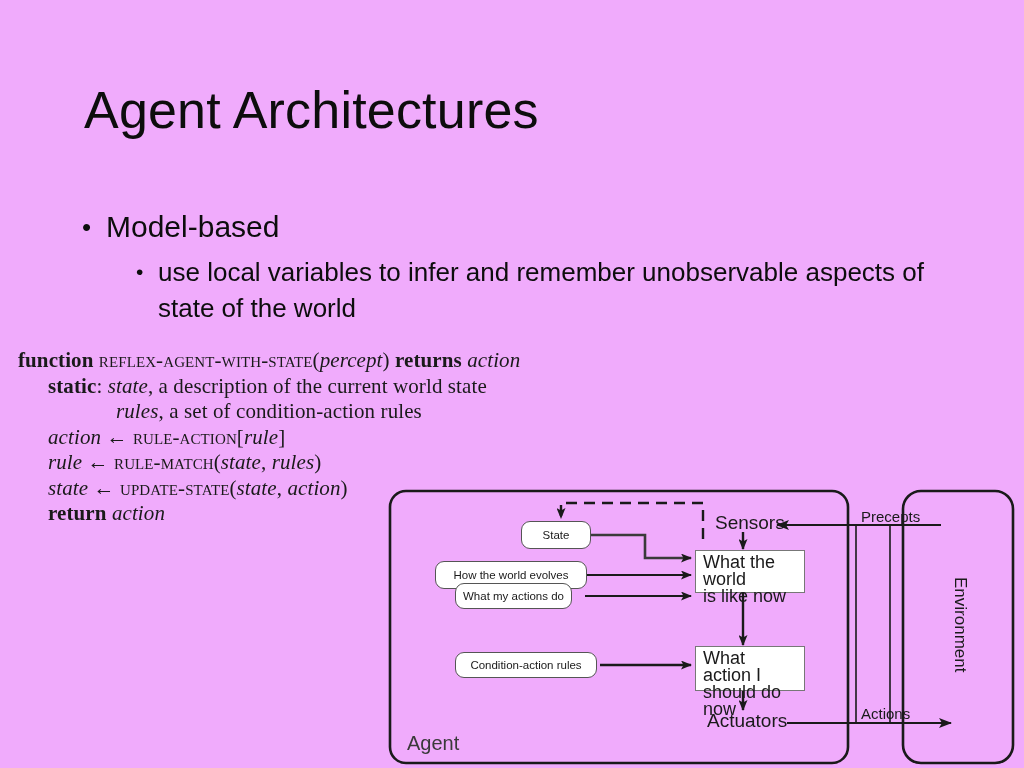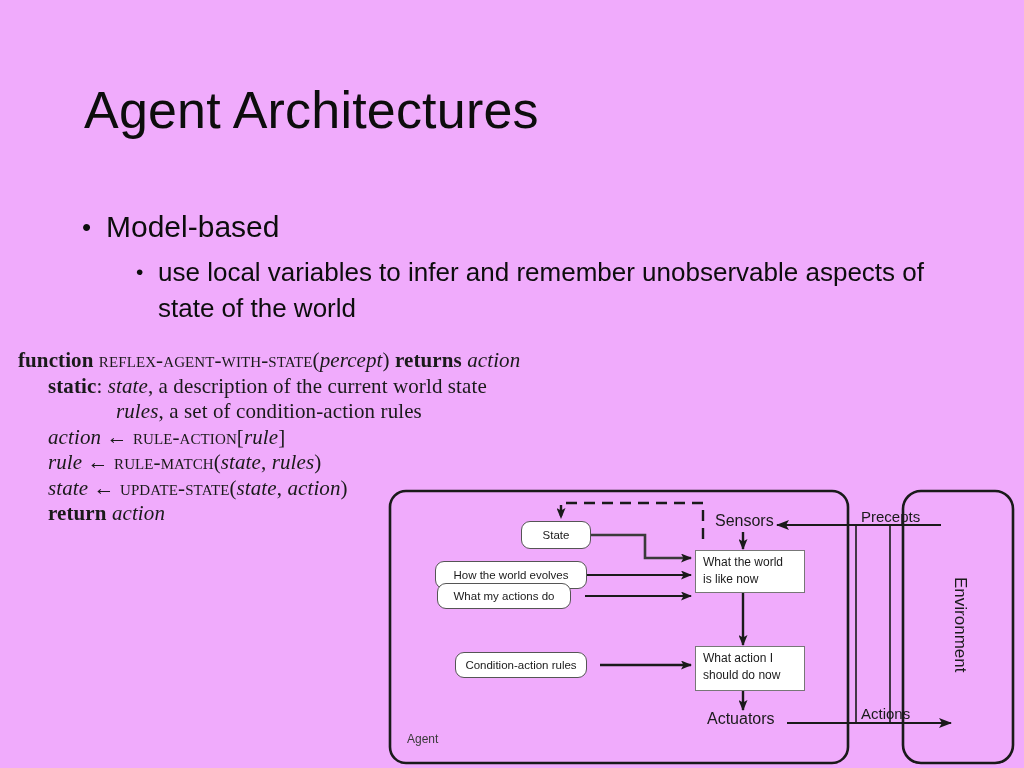--- a/index.html
+++ b/index.html
@@ -125,42 +125,42 @@
     font-size: 11.5px;
     color: #1a1a1a;
     box-sizing: border-box;
   }
   
   .sbox {
     position: absolute;
     border: 1.4px solid #777;
     background: #fff;
     box-sizing: border-box;
-    font-size: 12px;
+    font-size: 18px;
     line-height: 17px;
     color: #1a1a1a;
     padding: 3px 6px 0 7px;
   }
 
   .big-label {
-    font-size: 16px;
+    font-size: 19px;
     color: #1a1a1a;
   }
   .small-label {
     font-size: 15px;
     color: #1a1a1a;
   }
   .env-label {
     font-size: 17px;
     color: #1a1a1a;
     writing-mode: vertical-rl;
     text-orientation: mixed;
   }
   .agent-label {
-    font-size: 12px;
+    font-size: 20px;
     color: #3a3a3a;
   }
 </style>
 </head>
 <body>
 
 <div id="slide">
 
   <div id="slide-title">Agent Architectures</div>
 
@@ -222,23 +222,23 @@
       <path d="M402,241 L566,241" fill="none" stroke="#1a1a1a" stroke-width="2" marker-end="url(#ahl)"></path>
 
       <path d="M471,43 L471,241" fill="none" stroke="#1a1a1a" stroke-width="1.6"></path>
       <path d="M505,43 L505,241" fill="none" stroke="#1a1a1a" stroke-width="1.6"></path>
     </svg>
 
     <div class="rbox" style="left:136px; top:39px; width:70px; height:28px;">State</div>
 
     <div class="rbox" style="left:50px; top:79px; width:152px; height:28px;">How the world evolves</div>
 
-    <div class="rbox" style="left:52px; top:101px; width:134px; height:26px;">What my actions do</div>
-
-    <div class="rbox" style="left:70px; top:170px; width:132px; height:26px;">Condition-action rules</div>
+    <div class="rbox" style="left:70px; top:101px; width:117px; height:26px;">What my actions do</div>
+
+    <div class="rbox" style="left:70px; top:170px; width:142px; height:26px;">Condition-action rules</div>
 
     <div class="sbox" style="left:310px; top:68px; width:110px; height:43px;">
       <div>What the world</div>
       <div>is like now</div>
     </div>
 
     <div class="sbox" style="left:310px; top:164px; width:110px; height:45px;">
       <div>What action I</div>
       <div>should do now</div>
     </div>

